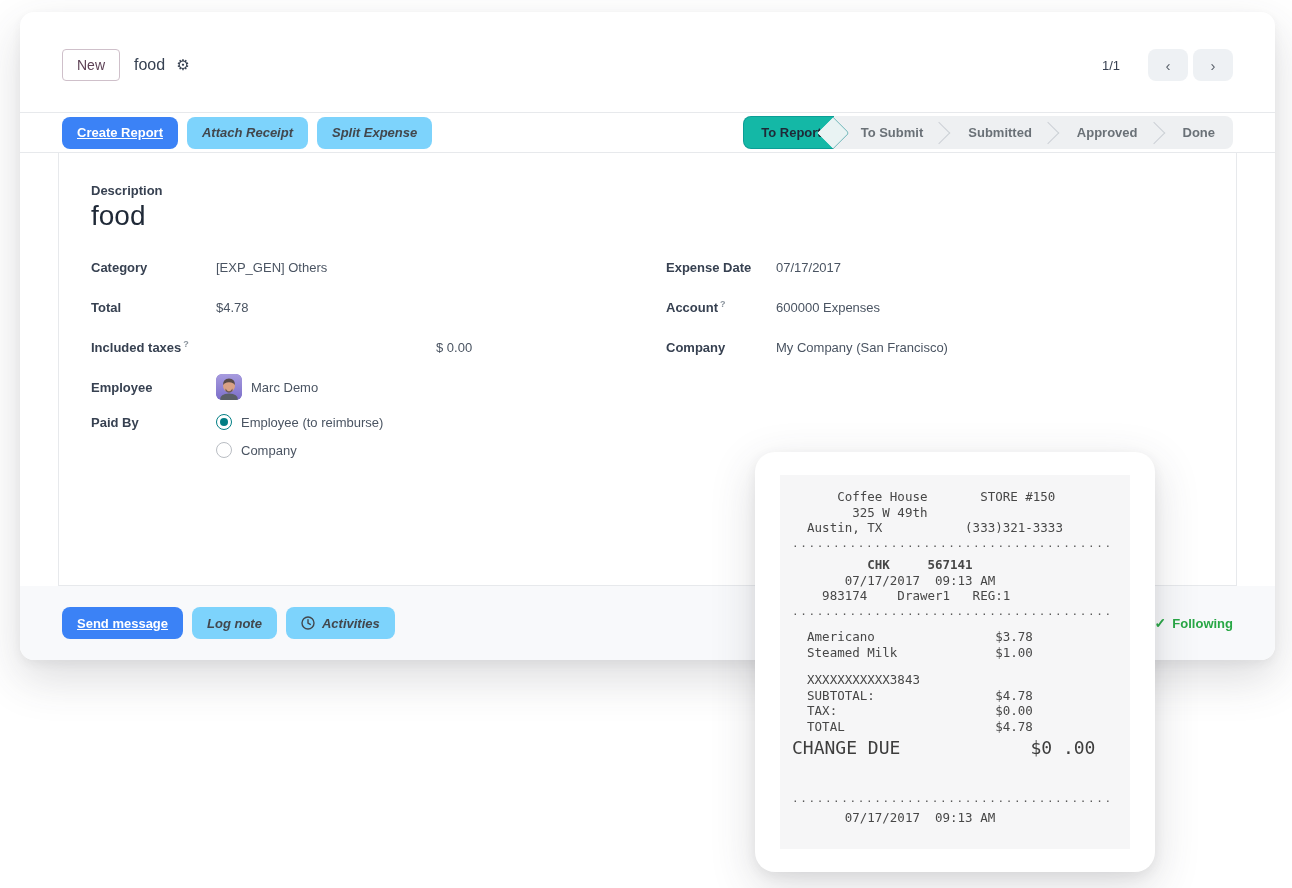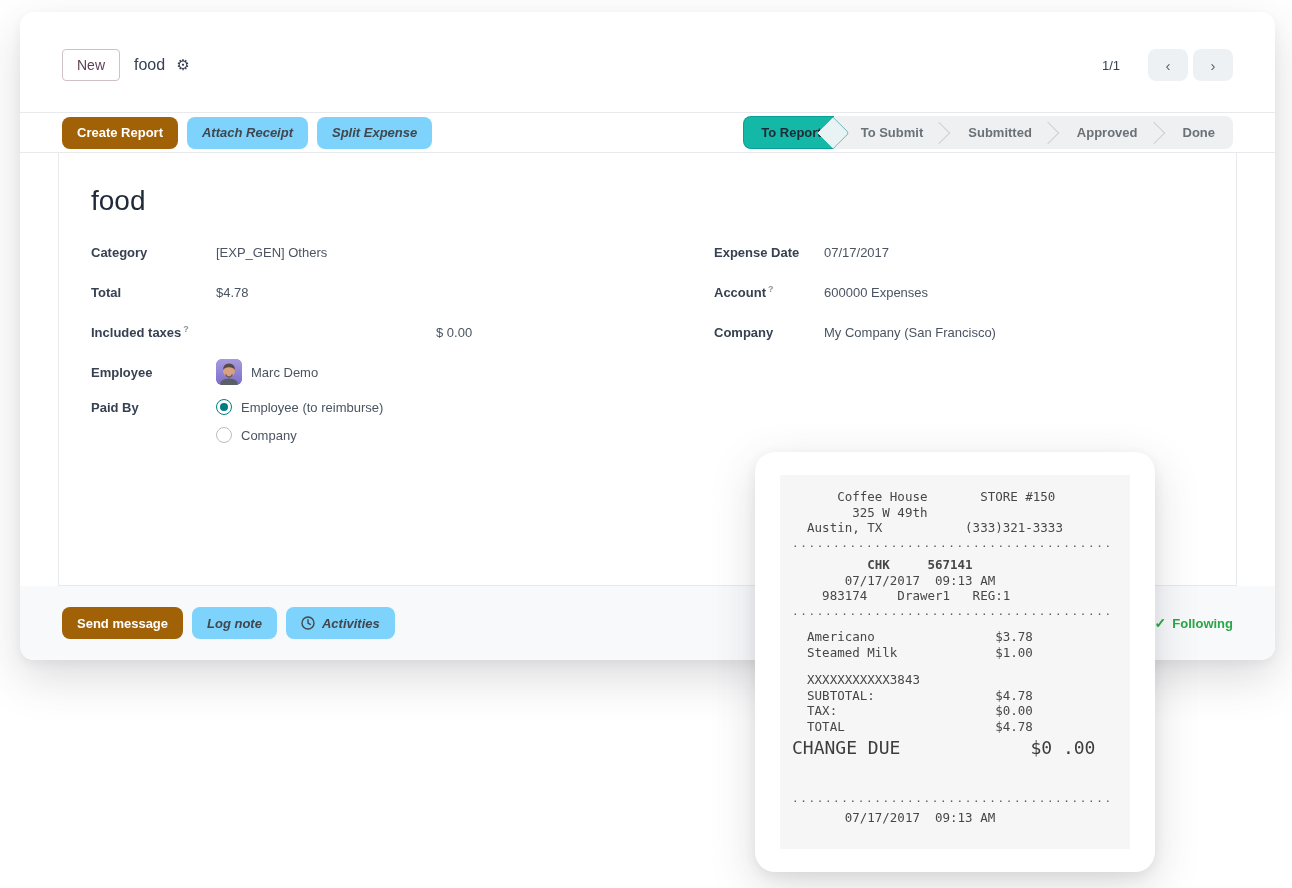--- a/index.html
+++ b/index.html
@@ -42,21 +42,21 @@
   .pager-btn + .pager-btn { margin-left:5px; }
 
   
   .action-row {
     height:41px; border-top:1px solid #e7e9ec; border-bottom:1px solid #e7e9ec;
     display:flex; align-items:center; padding:0 42px; justify-content:space-between;
   }
   .action-buttons { display:flex; gap:9px; }
   .btn { font-family:inherit; font-size:13px; font-weight:600; padding:0 15px; height:32px;
          border-radius:8px; border:none; cursor:pointer; display:flex; align-items:center; gap:7px; }
-  .btn-primary { background:#a16207; color:#fff; }
+  .btn-primary { background:#3b82f6; color:#fff;text-decoration:underline; }
   .btn-secondary { background:#7dd3fc; color:#42474d;font-style:italic; }
 
   
   .statusbar { display:flex; background:#eef0f2; border-radius:8px; height:33px; align-items:stretch; }
   .step {
     display:flex; align-items:center; padding:0 18px 0 27px;
     font-size:13px; font-weight:600; color:#6a7177; position:relative; cursor:pointer;
     white-space:nowrap;
   }
   .step:not(.active):not(:last-child)::after {
@@ -76,21 +76,21 @@
   }
 
   
   .sheet-wrap { padding:0 38px; }
   .sheet {
     border:1px solid #e7e9ec; border-top:none; height:433px;
     padding:30px 30px 0 32px; background:#fff;
   }
   .desc-label { font-size:13px; font-weight:700; color:#374151; }
   .desc-title { font-size:28px; color:#1f2937; margin-top:2px; margin-bottom:22px; }
-  .field-grid { display:flex;gap:48px; }
+  .field-grid { display:flex; }
   .col-left  { width:560px; }
   .col-right { flex:1; padding-left:15px; }
   .frow { display:flex; align-items:center; min-height:26px; margin-bottom:14px; }
   .flabel { width:125px; font-size:13px; font-weight:700; color:#374151; flex-shrink:0; }
   .col-right .flabel { width:110px; }
   .fvalue { font-size:13px; color:#4a5462; }
   .fvalue.money-offset { padding-left:220px; }
   sup.help { color:#8a939c; font-size:9px; margin-left:2px; }
   .employee-value { display:flex; align-items:center; gap:9px; }
   .avatar { width:26px; height:26px; border-radius:6px; display:block; }
@@ -170,20 +170,21 @@
       <div class="step">To Submit</div>
       <div class="step">Submitted</div>
       <div class="step">Approved</div>
       <div class="step">Done</div>
     </div>
   </div>
 
   <div class="sheet-wrap">
     <div class="sheet">
 
+      <div class="desc-label">Description</div>
       <div class="desc-title">food</div>
 
       <div class="field-grid">
         <div class="col-left">
 
           <div class="frow">
             <span class="flabel">Category</span>
             <span class="fvalue">[EXP_GEN] Others</span>
           </div>
 

